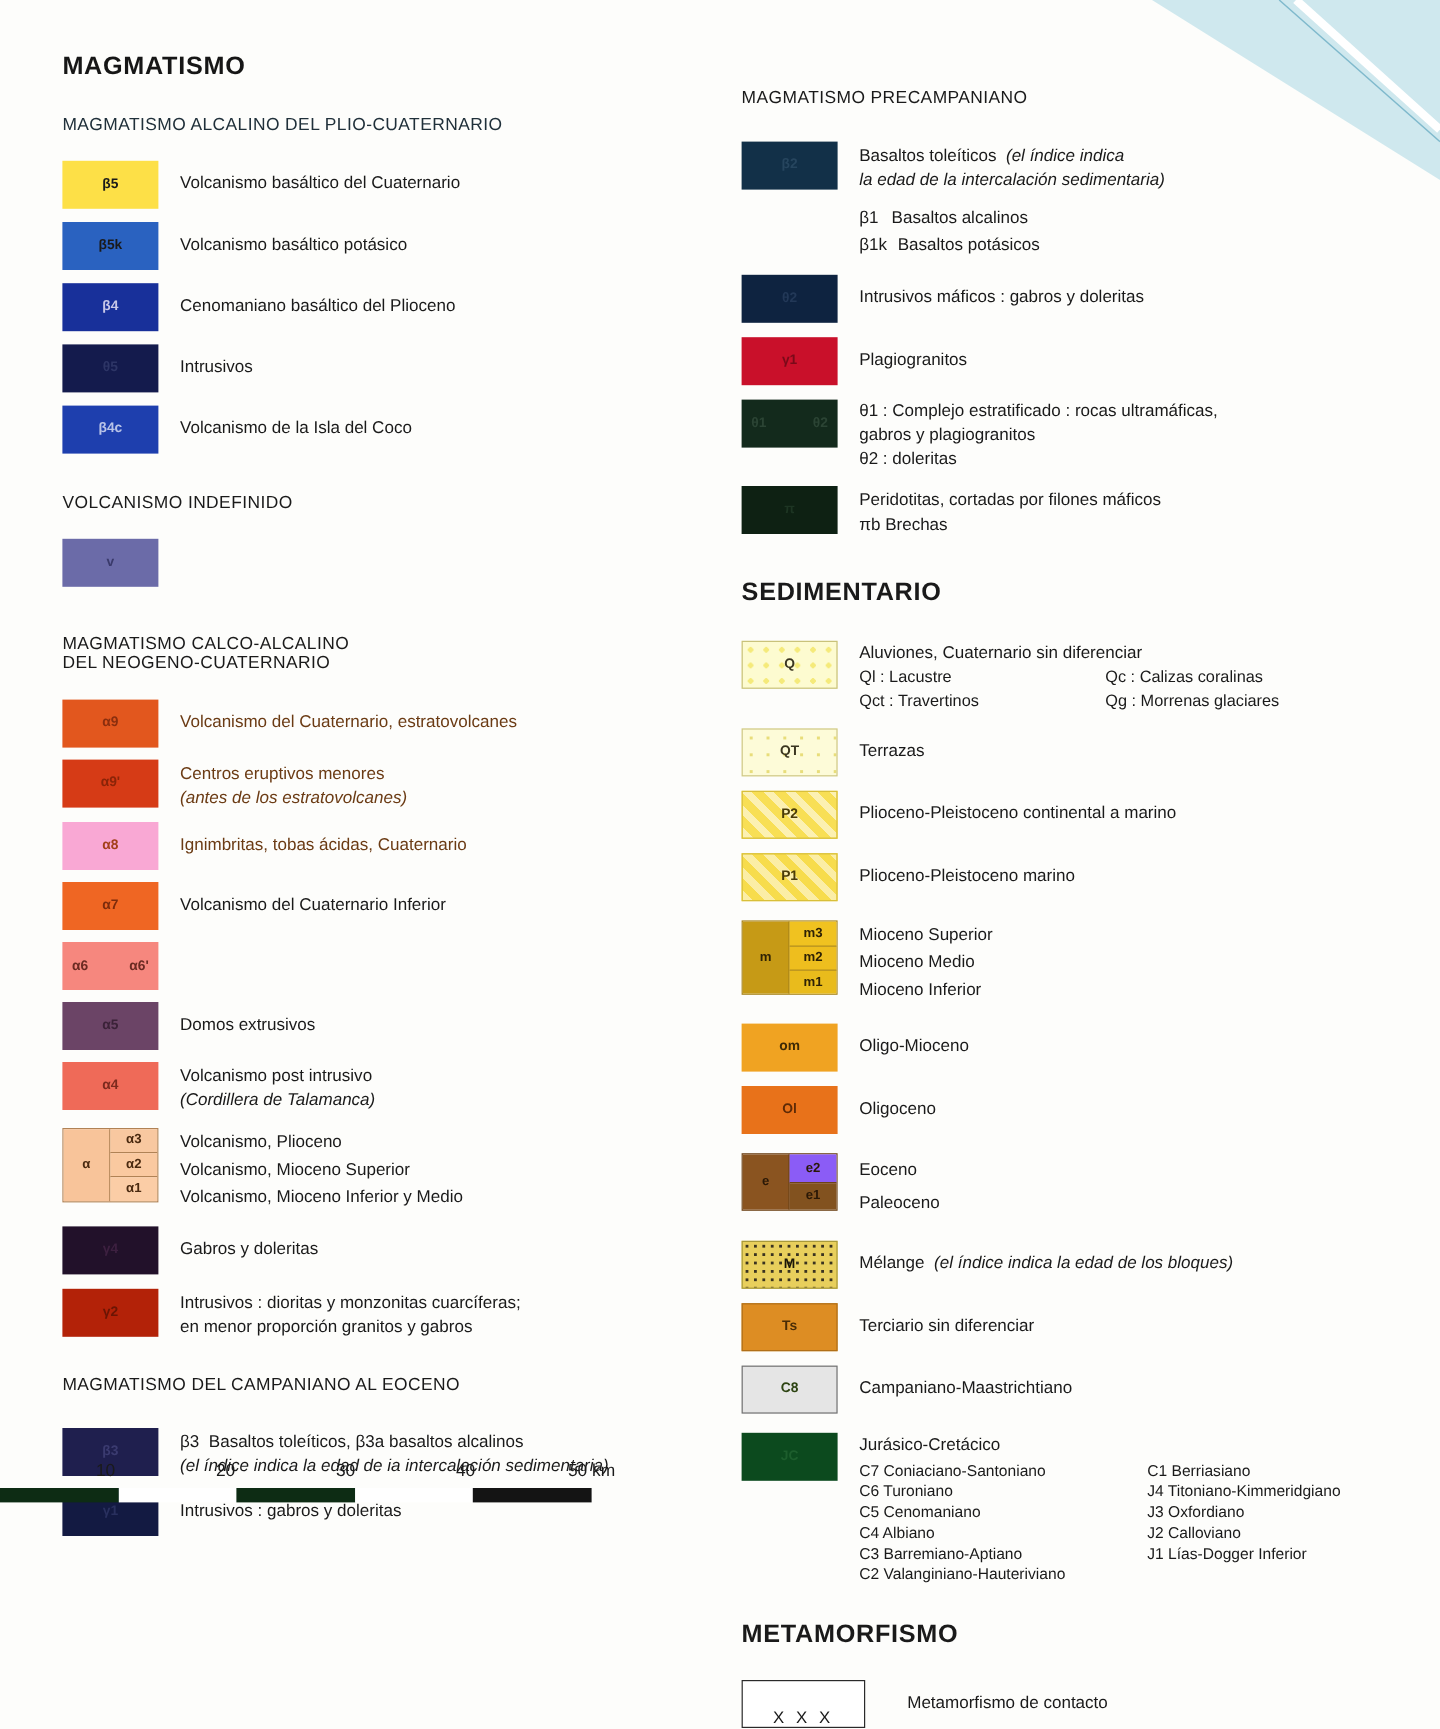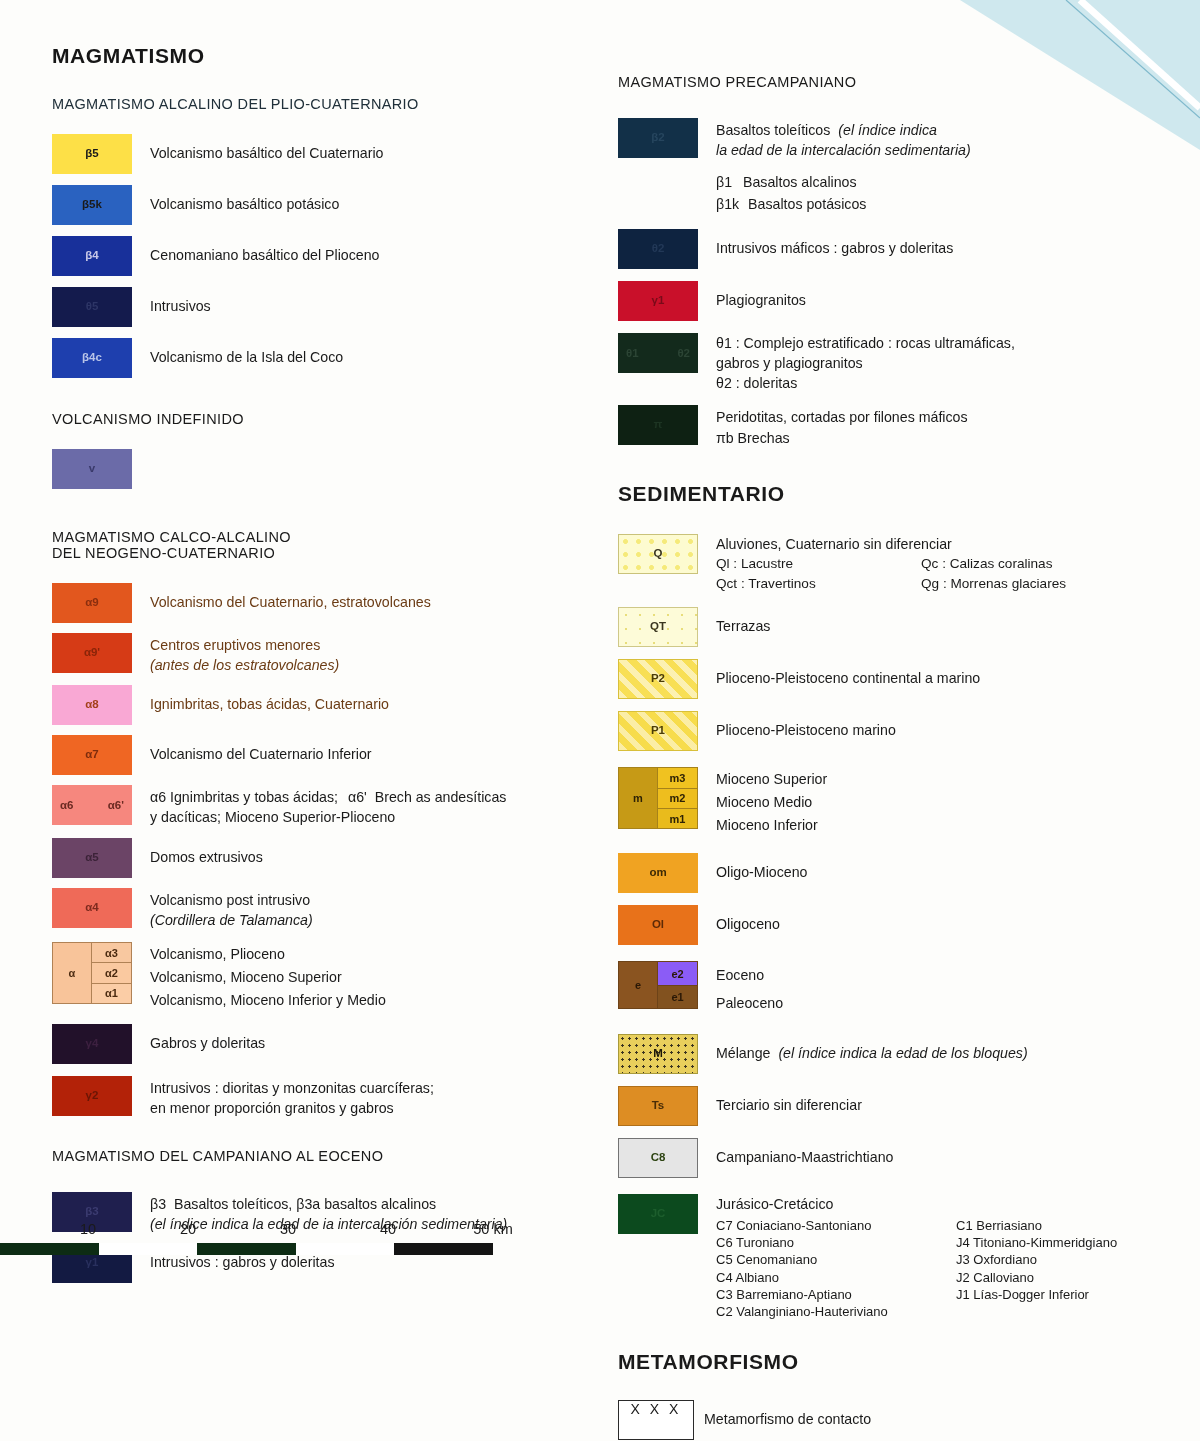--- a/index.html
+++ b/index.html
@@ -121,25 +121,25 @@
   
   .scalebar-wrap { position:absolute; left:0; bottom:28px; width:540px; }
   .scale-nums { position:relative; height:22px; }
   .scale-nums span {
     position:absolute; font-size:14.5px; transform:translateX(-50%);
   }
   .scale-bar { display:flex; height:12px; width:500px; margin-left:0; }
   .scale-bar div { flex:1 1 0; }
 
   .meta-box {
-    width: 76px; height: 40px;
+    width: 103px; height: 40px;
     border: 1px solid #2a2a2a;
     background: #ffffff;
-    margin-right: 10px;
-    display:flex; align-items:flex-start; justify-content:center;
+    margin-right: 35px;
+    display:flex; align-items:flex-end; justify-content:center;
     letter-spacing: 3px;
     font-size: 14px;
     box-sizing:border-box;
   }
 </style>
 </head>
 <body>
 
 <div class="corner-wedge">
   <svg width="330" height="150" viewBox="0 0 330 150">
@@ -237,28 +237,20 @@
     <div class="sw" style="background:#ef6623">
       <span class="lbl" style="color:#7d2c0c">α7</span>
     </div>
     <div class="desc">Volcanismo del Cuaternario Inferior</div>
   </div>
 
   <div class="row" style="margin-bottom:10px">
     <div class="sw duo" style="background:#f6877e">
       <span class="lbl-a" style="color:#6b2a22">α6</span>
       <span class="lbl-b" style="color:#6b2a22">α6'</span>
-    </div>
-    <div class="desc two">
-      <div>
-        <span>α6 Ignimbritas y tobas ácidas;</span>
-        <span style="margin-left:6px">α6'</span>
-        <span style="margin-left:4px">Brech as  andesíticas</span>
-      </div>
-      <div>y dacíticas; Mioceno Superior-Plioceno</div>
     </div>
   </div>
 
   <div class="row" style="margin-bottom:10px">
     <div class="sw" style="background:#6b4466">
       <span class="lbl" style="color:#3b2238">α5</span>
     </div>
     <div class="desc">Domos extrusivos</div>
   </div>
 

